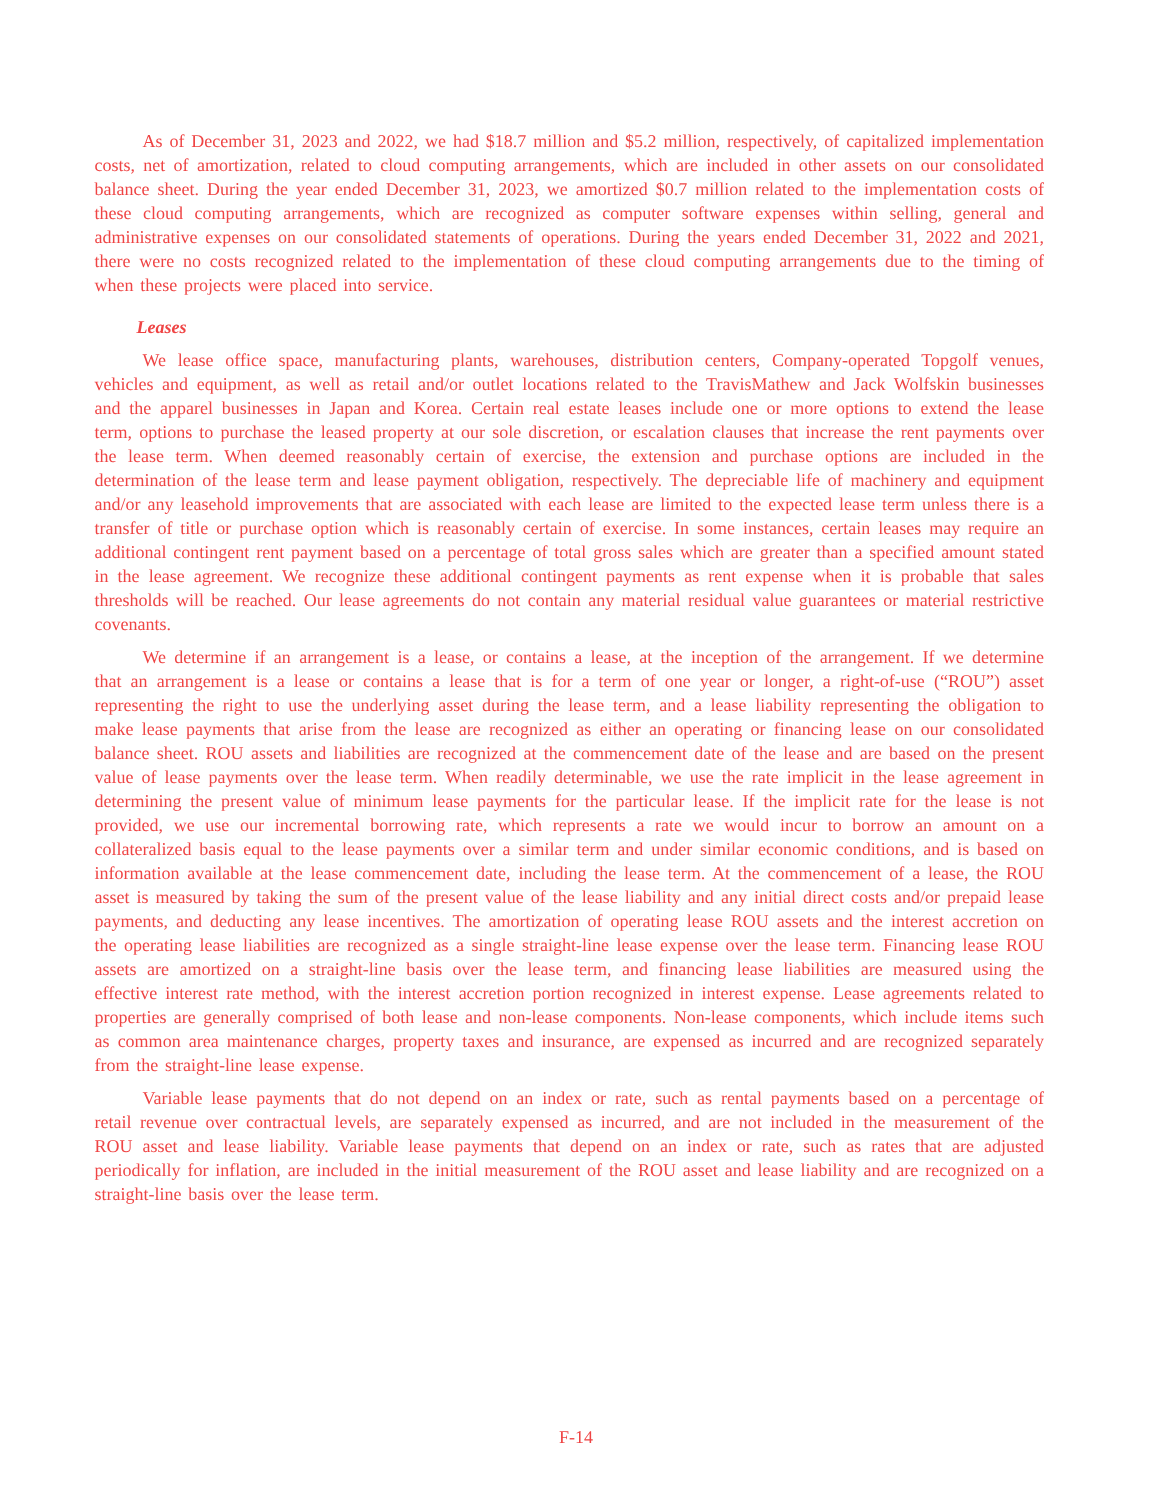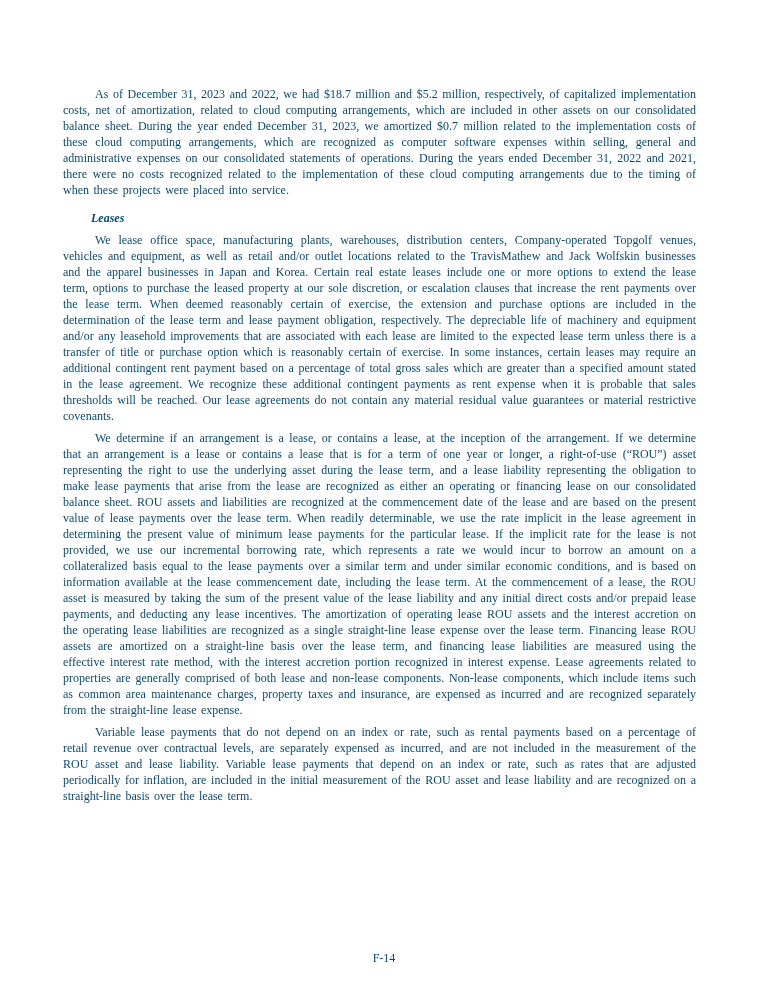--- a/index.html
+++ b/index.html
@@ -7,21 +7,21 @@
     padding: 0;
     background: #ffffff;
   }
   .page {
     position: relative;
     width: 768px;
     height: 993px;
     background: #ffffff;
     overflow: hidden;
     font-family: "Liberation Serif", "DejaVu Serif", serif;
-    color: #0c4a6e;
+    color: #ef4444;
     box-sizing: border-box;
   }
   .doc-body {
     position: absolute;
     top: 86px;
     left: 63px;
     width: 633px;
   }
   .para {
     font-size: 12px;

